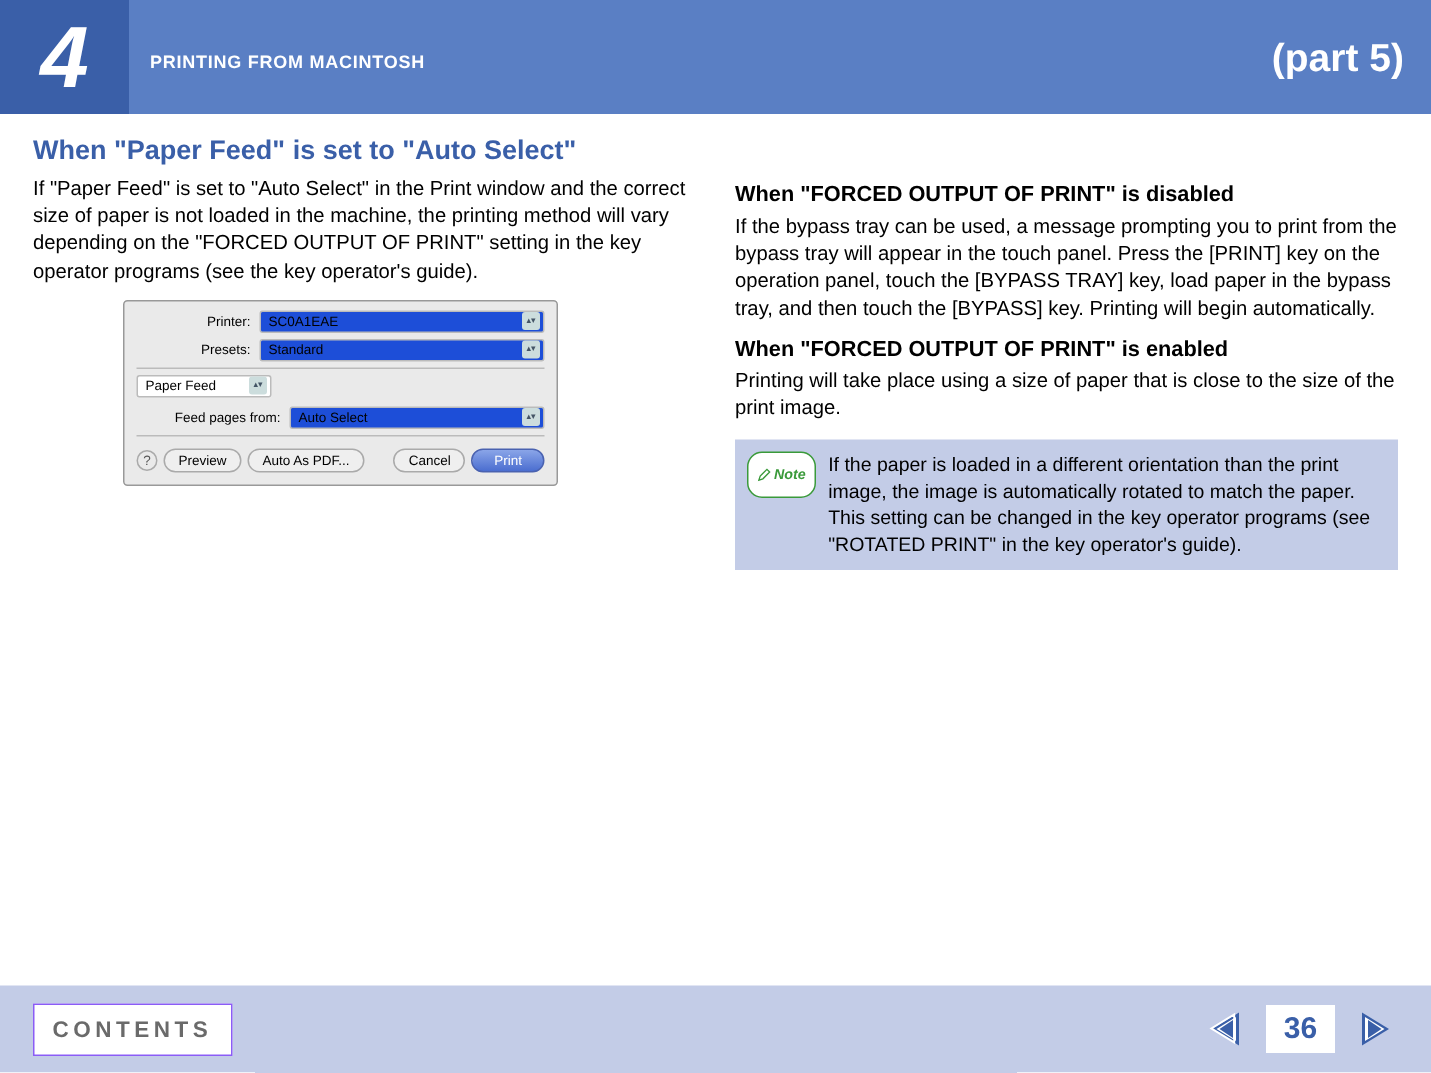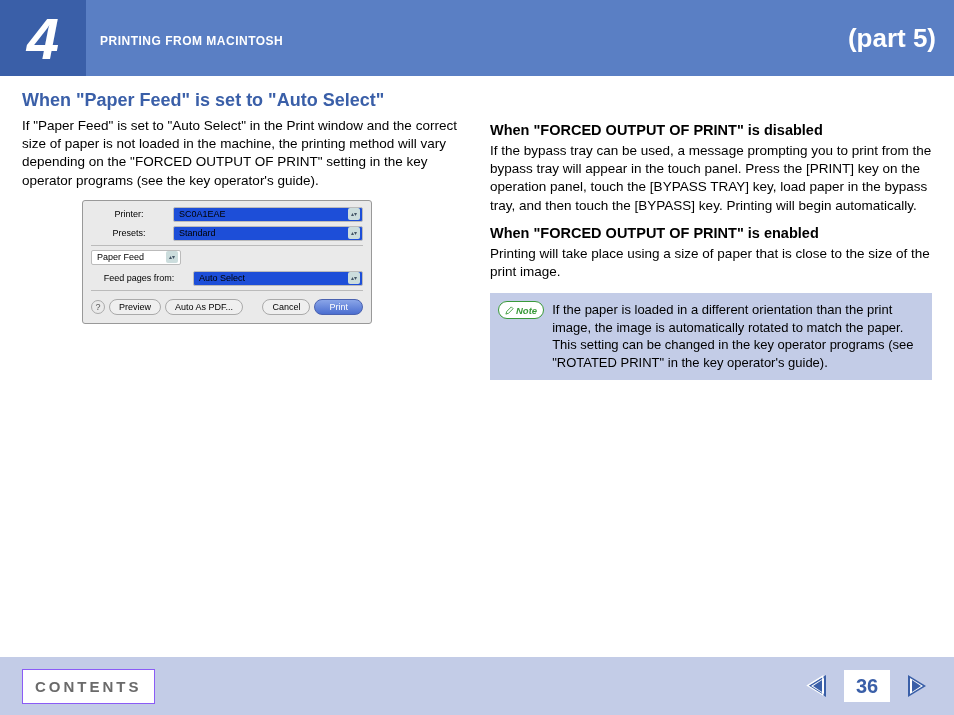--- a/index.html
+++ b/index.html
@@ -17,34 +17,34 @@
   .content { display: flex; padding: 14px 22px 0 22px; gap: 26px; }
   .col { flex: 1; }
   .section-title { color: #3a5fa8; font-size: 18px; font-weight: bold; margin-bottom: 6px; }
   .body-text { font-size: 13.5px; line-height: 1.35; margin-bottom: 10px; }
   .sub-heading { font-size: 14.5px; font-weight: bold; margin-bottom: 4px; margin-top: 8px; }
   
   
   .dialog-wrap { margin: 6px 0 0 60px; }
   .dialog { width: 290px; background: #eaeaea; border: 1px solid #999; border-radius: 3px; padding: 6px 8px 8px 8px; font-size: 9px; }
   .dlg-row { display: flex; align-items: center; margin-bottom: 4px; }
-  .dlg-label { width: 82px; text-align: center; padding-right: 6px; font-size: 9px; }
+  .dlg-label { width: 82px; text-align: right; padding-right: 6px; font-size: 9px; }
   .dlg-field { flex: 1; background: #1d4ed8; border: 1px solid #bbb; border-radius: 2px; height: 15px; display: flex; align-items: center; padding: 0 5px; font-size: 9px; position: relative; }
   .dlg-arrows { position: absolute; right: 2px; width: 12px; height: 12px; background: #cdd; border-radius: 2px; display:flex; flex-direction:column; justify-content:center; align-items:center; font-size:6px; line-height:5px; color:#456; }
   .dlg-sep { border: 0; border-top: 1px solid #bbb; margin: 4px 0; }
   .dlg-section-sel { display:inline-flex; align-items:center; background:#fff; border:1px solid #bbb; border-radius:2px; height:15px; padding:0 5px; font-size:9px; position:relative; width:90px; }
   .dlg-buttons { display:flex; align-items:center; margin-top:8px; gap:4px; }
   .dlg-help { width:14px; height:14px; border:1px solid #aaa; border-radius:50%; display:flex; align-items:center; justify-content:center; font-size:9px; color:#555; }
   .dlg-btn { background:#efefef; border:1px solid #aaa; border-radius:9px; height:16px; padding:0 9px; font-size:9px; display:flex; align-items:center; }
   .dlg-btn.primary { background: linear-gradient(#8aa5e8,#4b6ed0); color:#fff; border-color:#4a62b0; padding:0 14px; }
   .dlg-flex { flex:1; }
   
   
   .note-box { background: #c3cce7; border: 0; padding: 8px 10px 8px 8px; display: flex; gap: 8px; margin-top: 12px; }
-  .note-badge { background: #fff; border: 1.5px solid #3a9a3a; color: #3a9a3a; border-radius: 10px; height: 18px; padding: 0 6px; font-size: 9.5px; font-style: italic; display: flex; align-items: center; align-self: flex-start; font-weight: bold; }
+  .note-badge { background: #fff; border: 1.5px solid #3a9a3a; color: #3a9a3a; border-radius: 10px; height: 31px; padding: 0 6px; font-size: 9.5px; font-style: italic; display: flex; align-items: center; align-self: flex-start; font-weight: bold; }
   .note-badge svg { margin-right:2px; }
   .note-text { font-size: 13px; line-height: 1.35; }
   
   
   .footer { position: absolute; left:0; right:0; bottom:0; height: 58px; background: #c3cce7; display:flex; align-items:center; padding: 0 22px; }
   .contents-btn { background:#fff; border:1px solid #8b5cf6; padding: 8px 12px; color:#6a6a6a; letter-spacing: 3px; font-size: 15px; font-weight:bold; }
   .footer-spacer { flex:1; }
   .nav-arrow { width:32px; height:32px; display:flex; align-items:center; justify-content:center; cursor:pointer; }
   .page-num { background:#fff; width:46px; height:32px; display:flex; align-items:center; justify-content:center; color:#3a5fa8; font-size:20px; font-weight:bold; margin: 0 10px; }
 </style>

